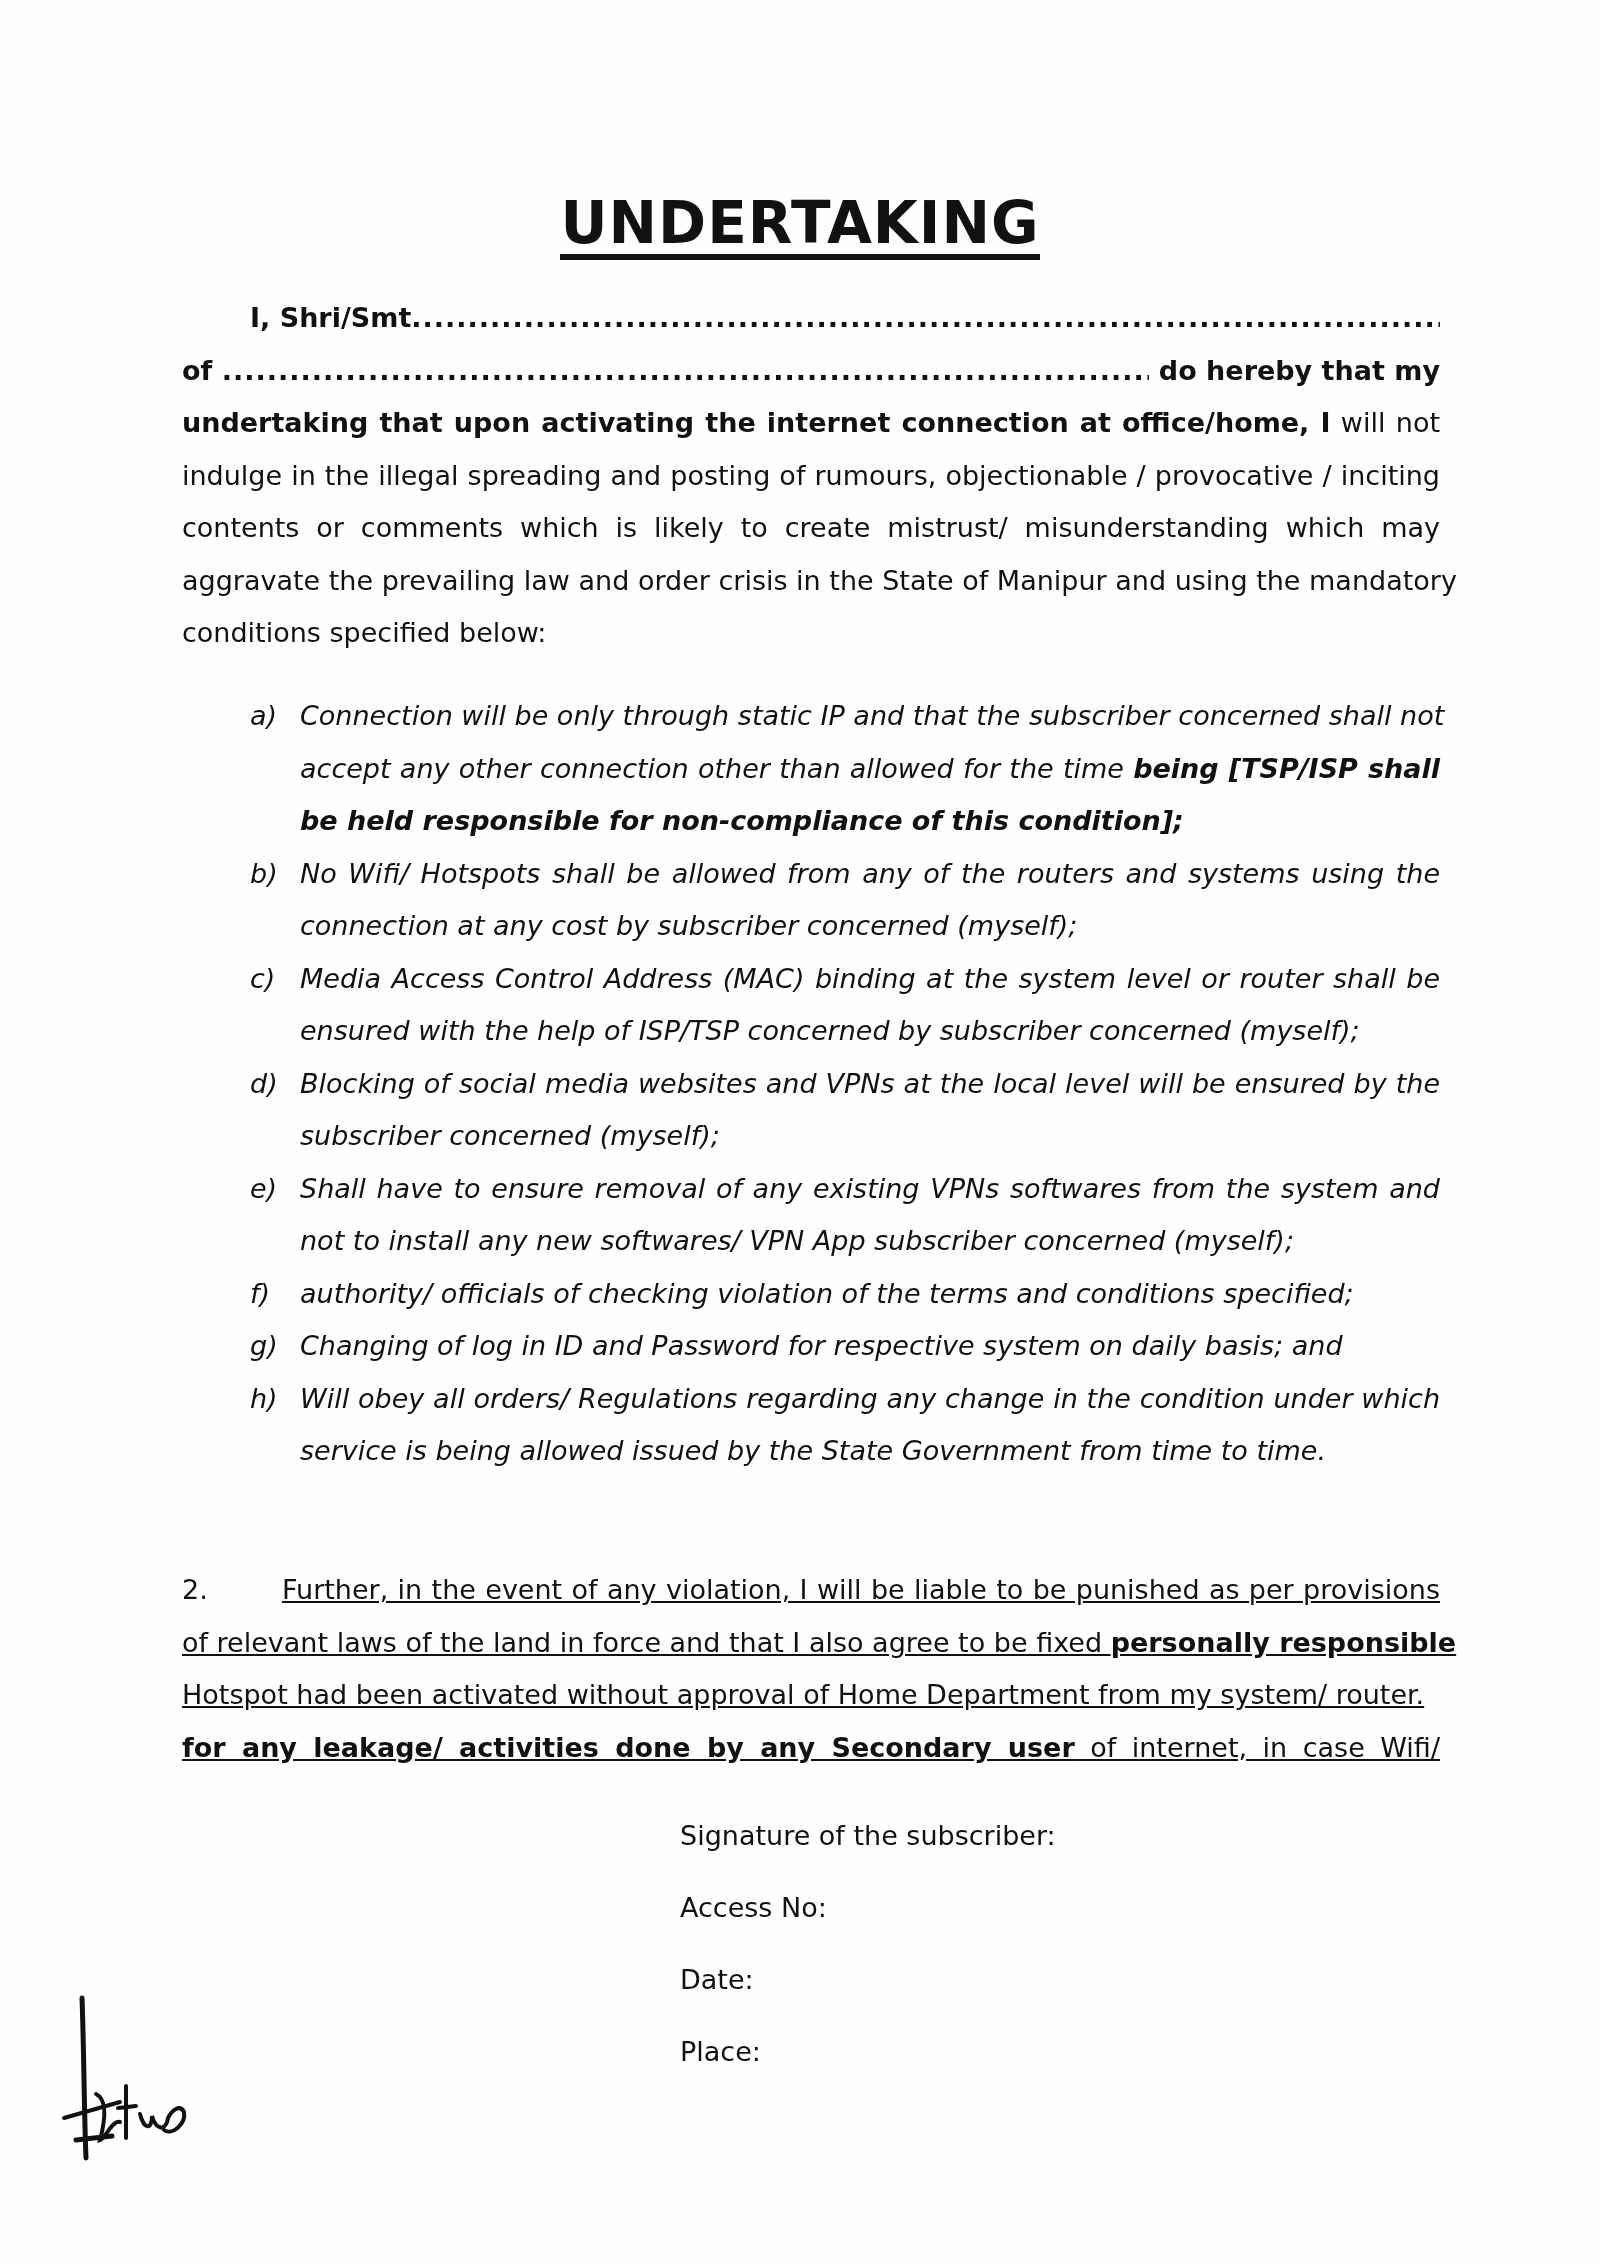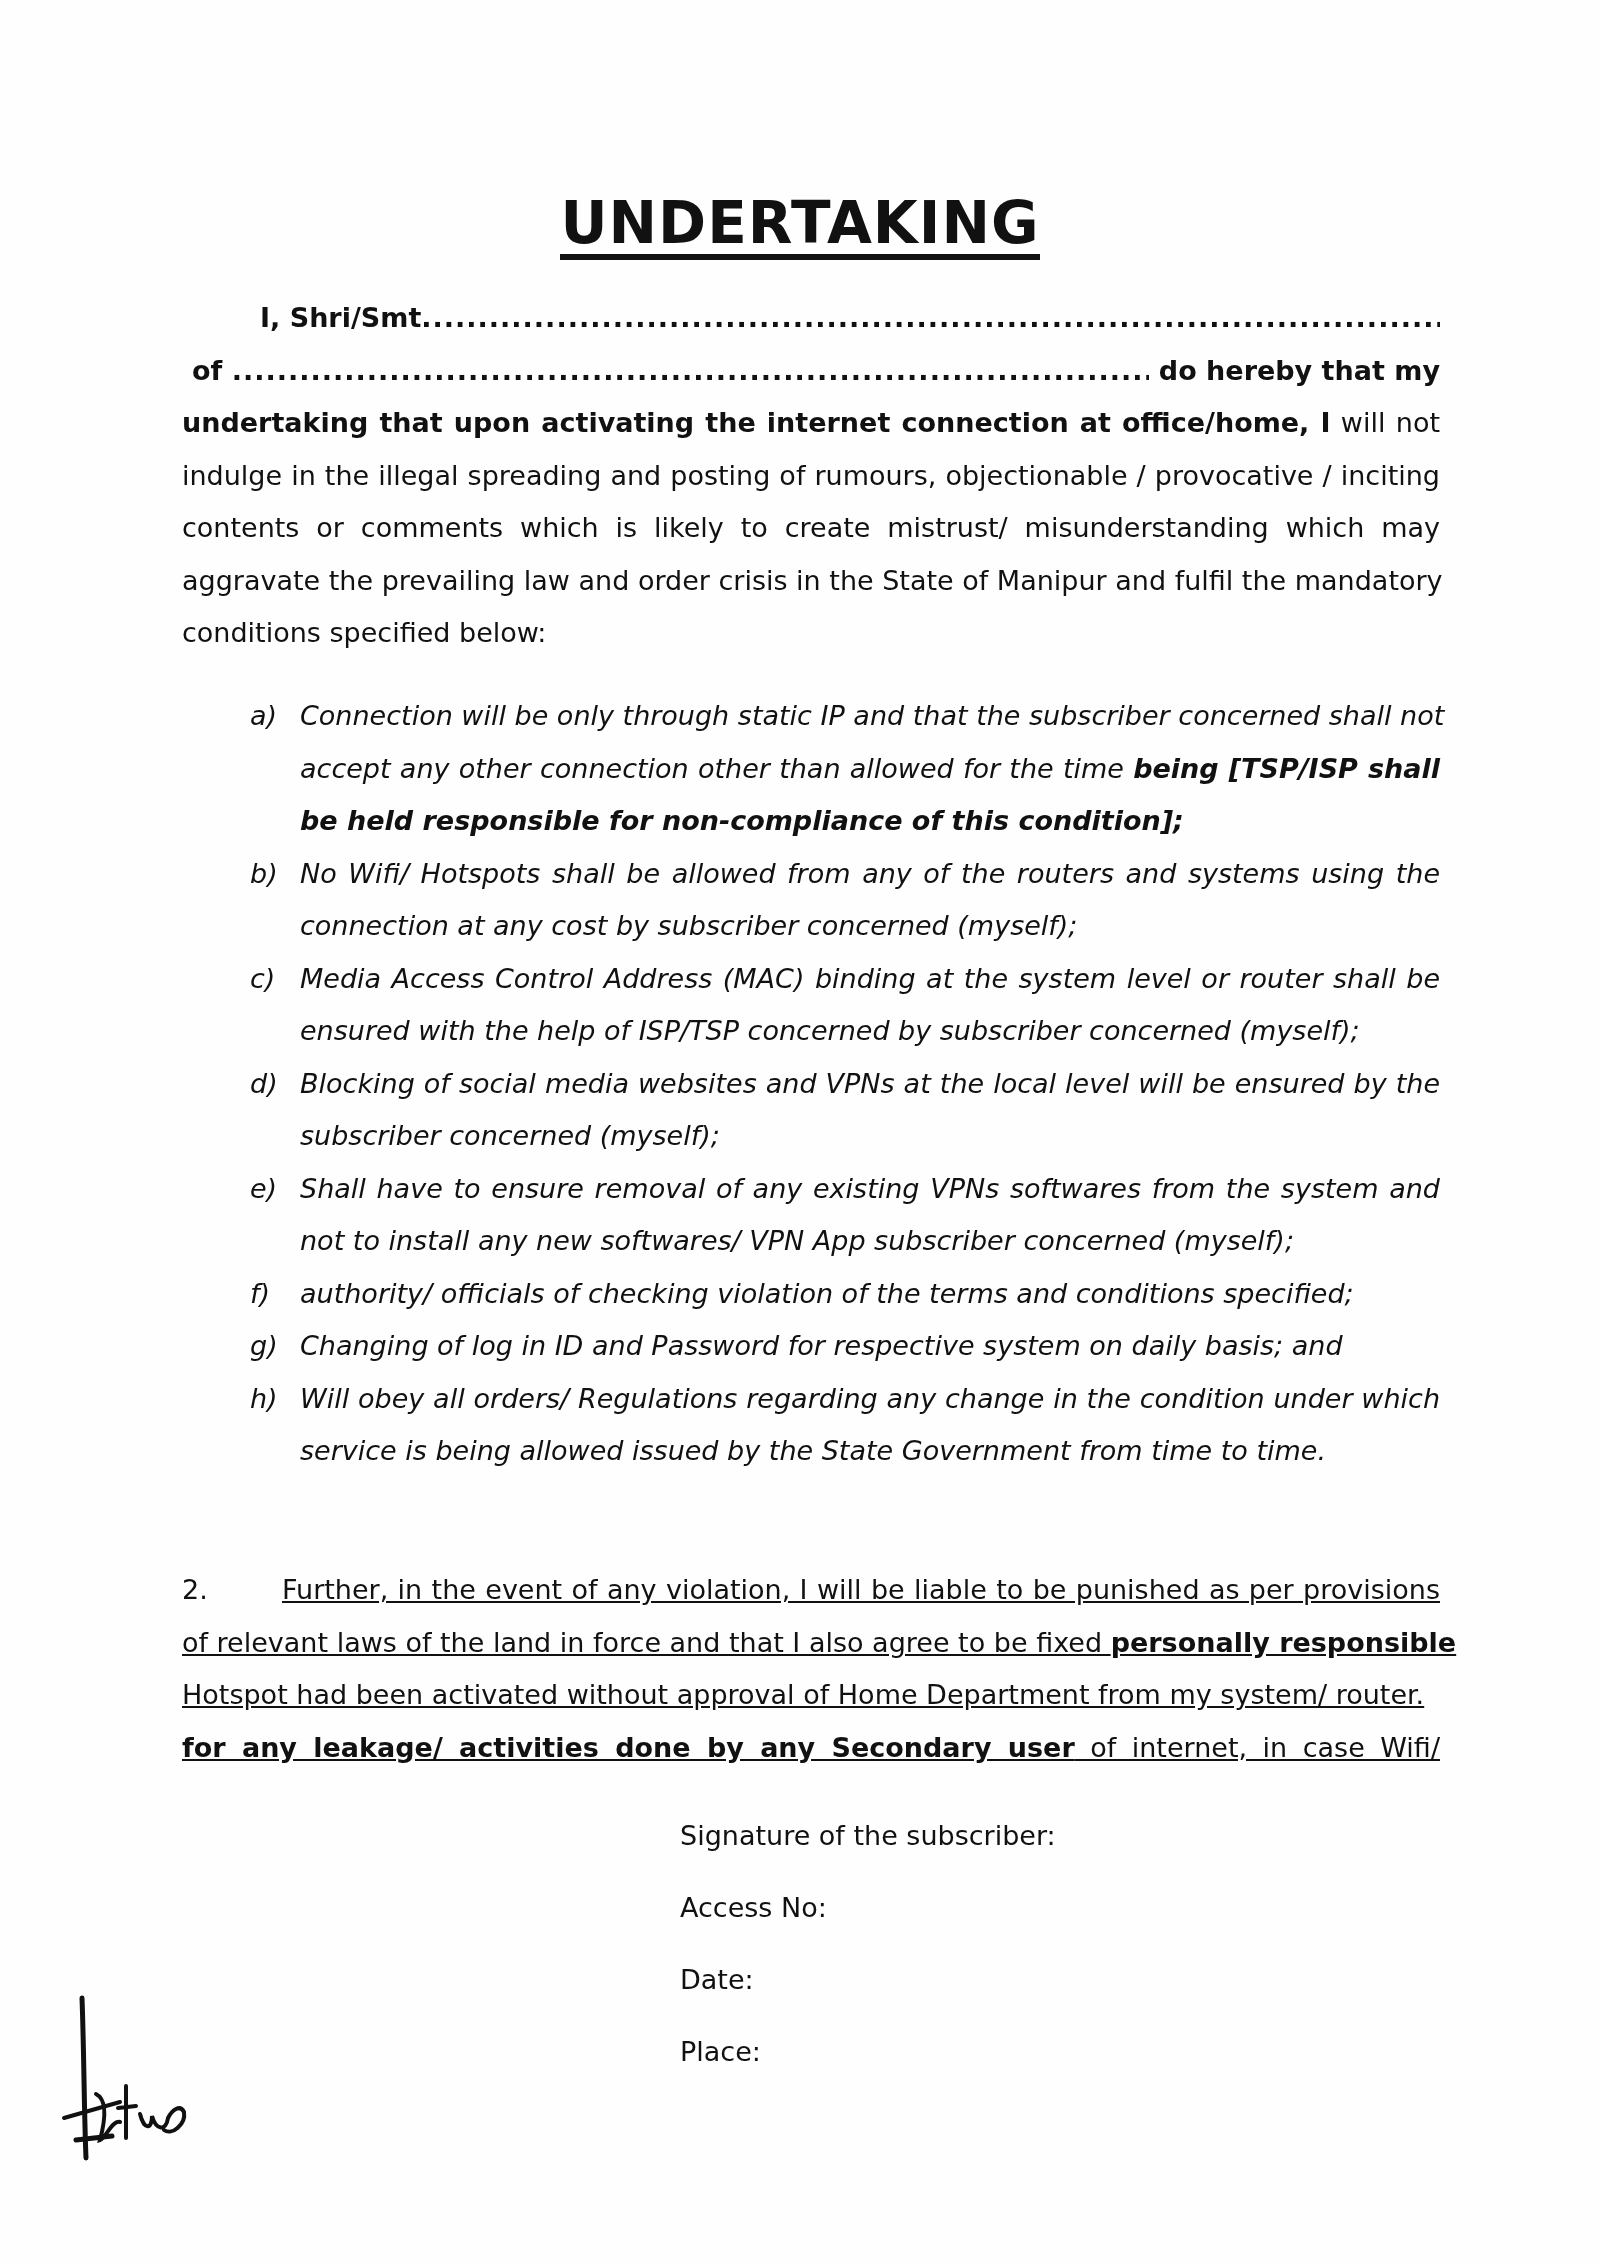--- a/index.html
+++ b/index.html
@@ -57,21 +57,20 @@
     }
     .line.last { text-align-last: left; }
     .b { font-weight: bold; }
     .intro { top: 292px; }
     .fill-line {
       display: flex;
       align-items: baseline;
       white-space: nowrap;
       height: 52.5px;
       font-weight: bold;
-      margin-left: 10px;
     }
     .dots {
       flex: 1;
       overflow: hidden;
       white-space: nowrap;
       letter-spacing: 1px;
       font-weight: bold;
     }
     .dots::before {
       content: "........................................................................................................................................................................................................................................................";
@@ -147,21 +146,21 @@
       <span class="dots"></span>
     </div>
     <div class="fill-line">
       <span style="white-space:pre">of </span>
       <span class="dots"></span>
       <span style="white-space:pre"> do hereby that my</span>
     </div>
     <span class="line"><span class="b">undertaking that upon activating the internet connection at office/home, I</span><span style="white-space:pre"> will not</span></span>
     <span class="line">indulge in the illegal spreading and posting of rumours, objectionable / provocative / inciting</span>
     <span class="line">contents or comments which is likely to create mistrust/ misunderstanding which may</span>
-    <span class="line">aggravate the prevailing law and order crisis in the State of Manipur and fulfil the mandatory</span>
+    <span class="line">aggravate the prevailing law and order crisis in the State of Manipur and using the mandatory</span>
     <span class="line last">conditions specified below:</span>
   </div>
 
   <div class="conditions" id="conditions">
       <div class="cond">
         <span class="cond-label">a)</span>
         <span class="line"><span style="white-space: pre;">Connection will be only through static IP and that the subscriber concerned shall not</span><span class="b"></span></span>
         <span class="line"><span style="white-space: pre;">accept any other connection other than allowed for the time </span><span class="b">being [TSP/ISP shall</span></span>
         <span class="line last"><span style="white-space: pre;"></span><span class="b">be held responsible for non-compliance of this condition];</span></span>
       </div>

